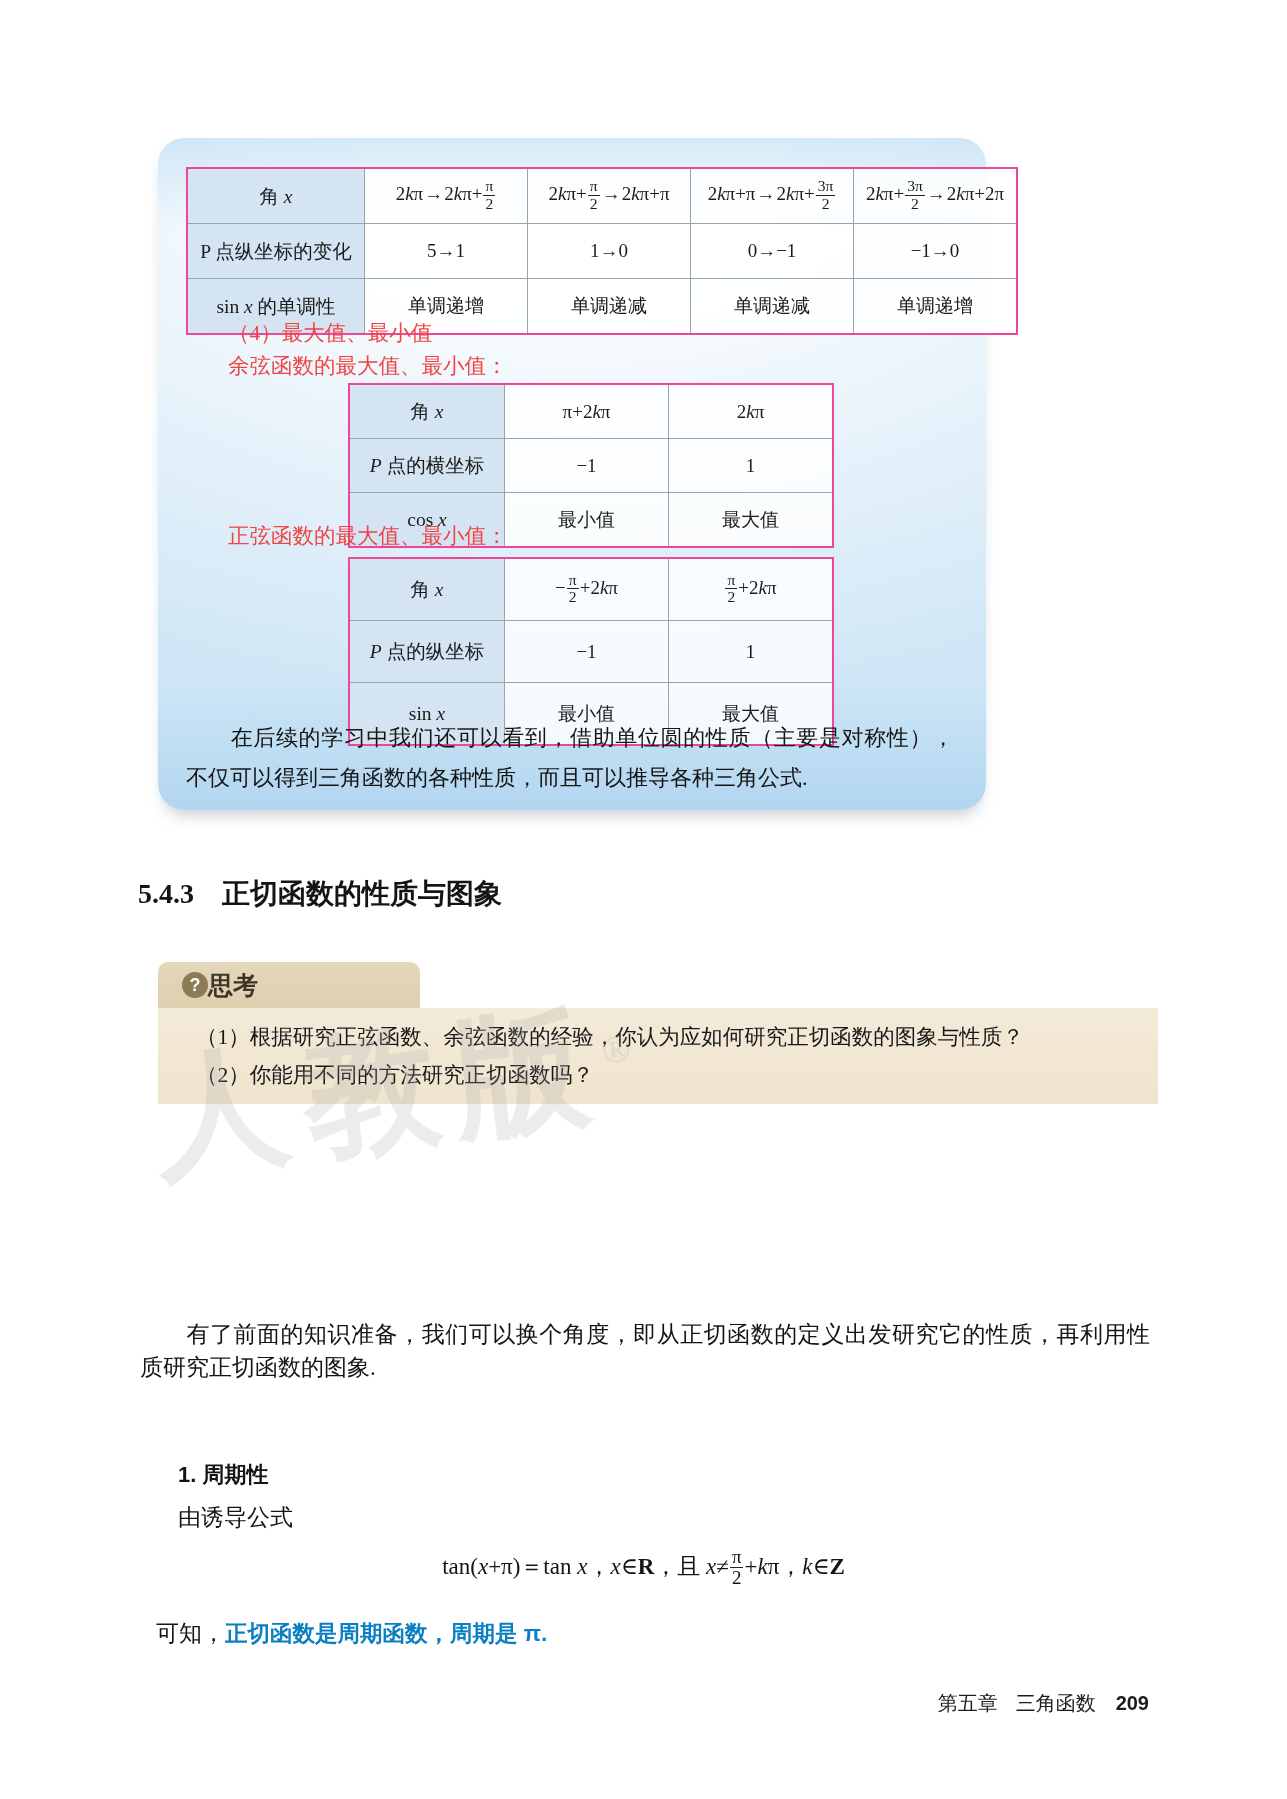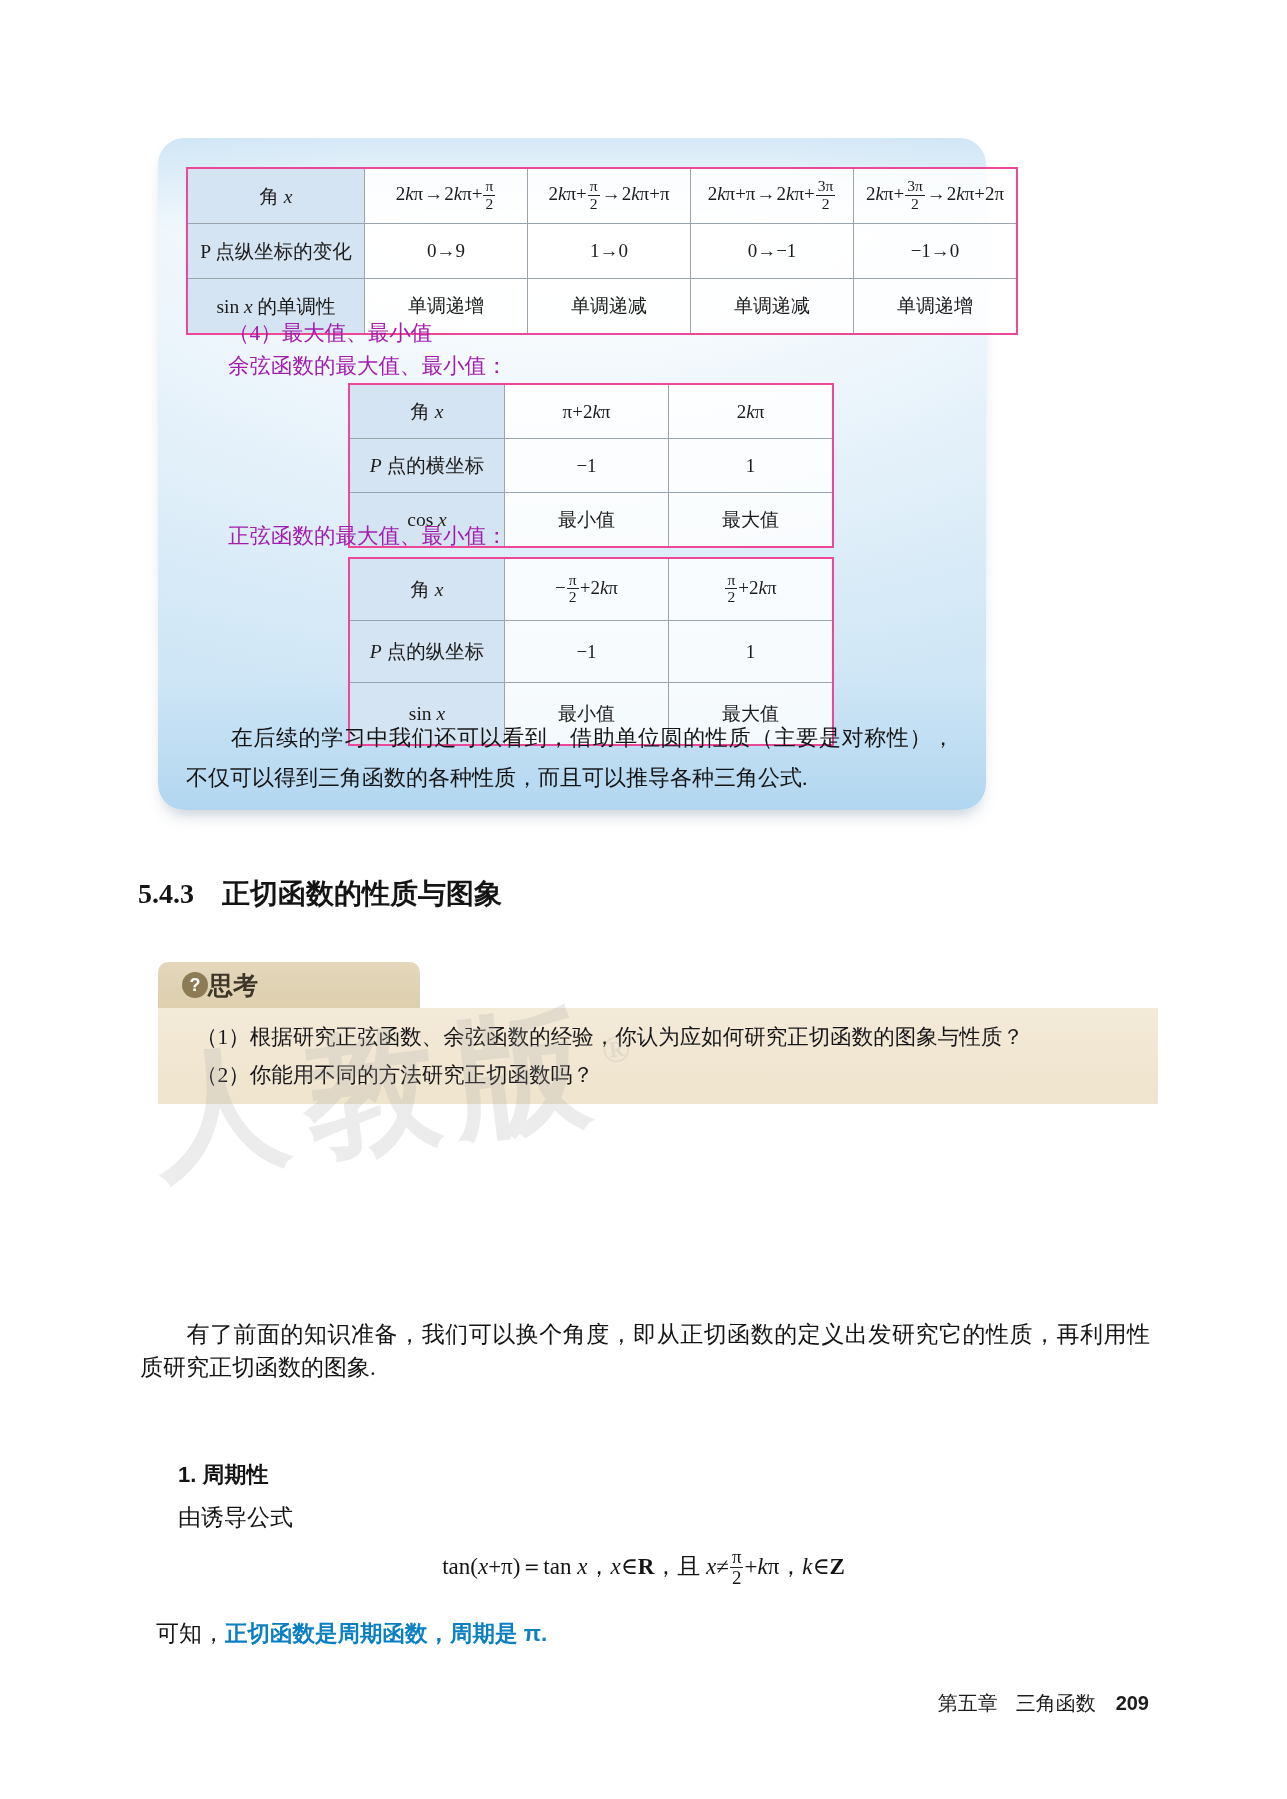--- a/index.html
+++ b/index.html
@@ -87,21 +87,21 @@
          font-size:.82em; line-height:1.05; margin:0 1px; position:relative; top:-1px;}
   .frac .num{ display:block; padding:0 2px; }
   .frac .den{ display:block; border-top:1.2px solid #222; padding:0 2px; }
   .it{ font-style:italic; }
   .arw{ padding:0 1px; }
 
   
   .ptext{
     position:absolute;
     font-family:"Liberation Serif","DejaVu Serif",serif;
-    font-size:21.5px; color:#a21caf; white-space:nowrap;
+    font-size:21.5px; color:#ef4444; white-space:nowrap;
   }
   .ptext.l1{ left:228px; top:318px; }
   .ptext.l2{ left:228px; top:351px; }
   .ptext.l3{ left:228px; top:521px; }
 
   .ppara{
     position:absolute; left:186px; top:718px; width:768px;
     font-size:22px; line-height:40px; color:#141414;
     text-align:justify; text-justify:inter-ideograph;
   }
@@ -213,21 +213,21 @@
       </td>
       <td class="c">
         2<span class="it">k</span>π+π<span class="arw">→</span>2<span class="it">k</span>π+<span class="frac"><span class="num">3π</span><span class="den">2</span></span>
       </td>
       <td class="c">
         2<span class="it">k</span>π+<span class="frac"><span class="num">3π</span><span class="den">2</span></span><span class="arw">→</span>2<span class="it">k</span>π+2π
       </td>
     </tr>
     <tr>
       <td class="hdr">P 点纵坐标的变化</td>
-      <td class="c">0→9</td>
+      <td class="c">5→1</td>
       <td class="c">1→0</td>
       <td class="c">0→−1</td>
       <td class="c">−1→0</td>
     </tr>
     <tr>
       <td class="hdr">sin <span class="it">x</span> 的单调性</td>
       <td class="c">单调递增</td>
       <td class="c">单调递减</td>
       <td class="c">单调递减</td>
       <td class="c">单调递增</td>

